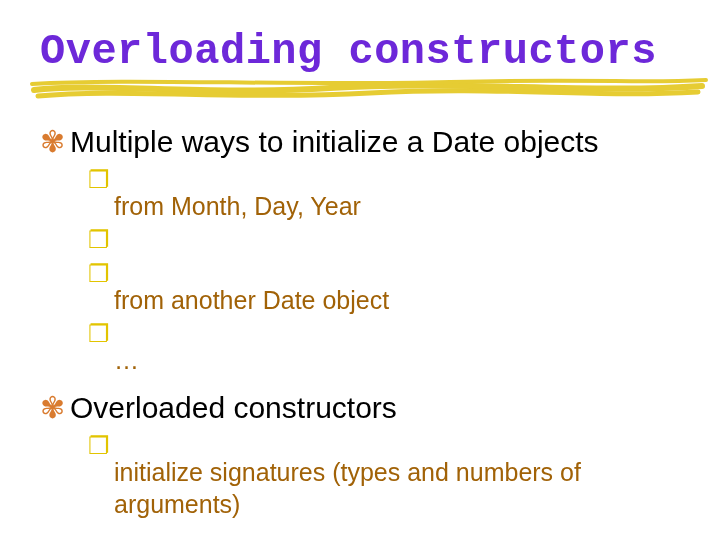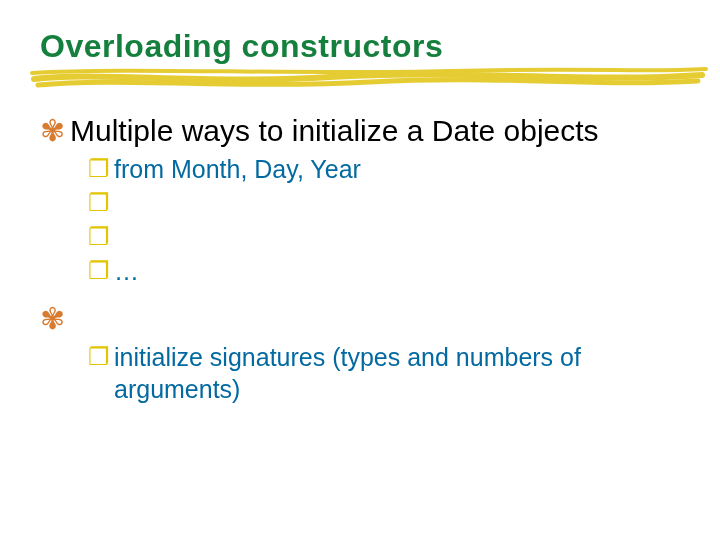--- a/index.html
+++ b/index.html
@@ -13,25 +13,25 @@
   }
   .slide {
     position: relative;
     width: 720px;
     height: 540px;
     box-sizing: border-box;
     padding: 28px 40px 0 40px;
   }
   .title {
     font-weight: 900;
-    font-size: 32px;
-    color: #15803d;
+    font-size: 42px;
+    color: #6d28d9;
     letter-spacing: 0.5px;
     margin: 0 0 6px 0;
-    font-family: Liberation Sans, sans-serif;
+    font-family: Liberation Mono, monospace;
   }
   .underline {
     position: relative;
     height: 22px;
     margin-bottom: 20px;
   }
   .underline svg {
     position: absolute;
     left: -10px;
     top: -6px;
@@ -63,21 +63,22 @@
     flex: 0 0 auto;
     width: 26px;
     font-size: 24px;
     line-height: 32px;
     color: #e2c400;
     font-family: "Segoe UI Symbol","Zapf Dingbats","Arial Unicode MS",sans-serif;
   }
   .level2 .text {
     font-size: 25px;
     line-height: 32px;
-    color: #0369a1;
+    color: #a16207;
+    margin-top: 26px;
   }
   .group { margin-bottom: 14px; }
 </style>
 </head>
 <body>
 
 <div class="slide">
 
   <h1 class="title">Overloading constructors</h1>
 
@@ -96,30 +97,32 @@
     </div>
     <div class="level2">
       <span class="bullet">❐</span>
       <span class="text">from Month, Day, Year</span>
     </div>
     <div class="level2">
       <span class="bullet">❐</span>
     </div>
     <div class="level2">
       <span class="bullet">❐</span>
+      <span class="text">from another Date object</span>
     </div>
     <div class="level2">
       <span class="bullet">❐</span>
       <span class="text">…</span>
     </div>
   </div>
 
   <div class="group">
     <div class="level1">
       <span class="bullet">✾</span>
+      <span class="text">Overloaded constructors</span>
     </div>
     <div class="level2">
       <span class="bullet">❐</span>
       <span class="text">initialize signatures (types and numbers of arguments)</span>
     </div>
   </div>
 
 </div>
 
 </body></html>

